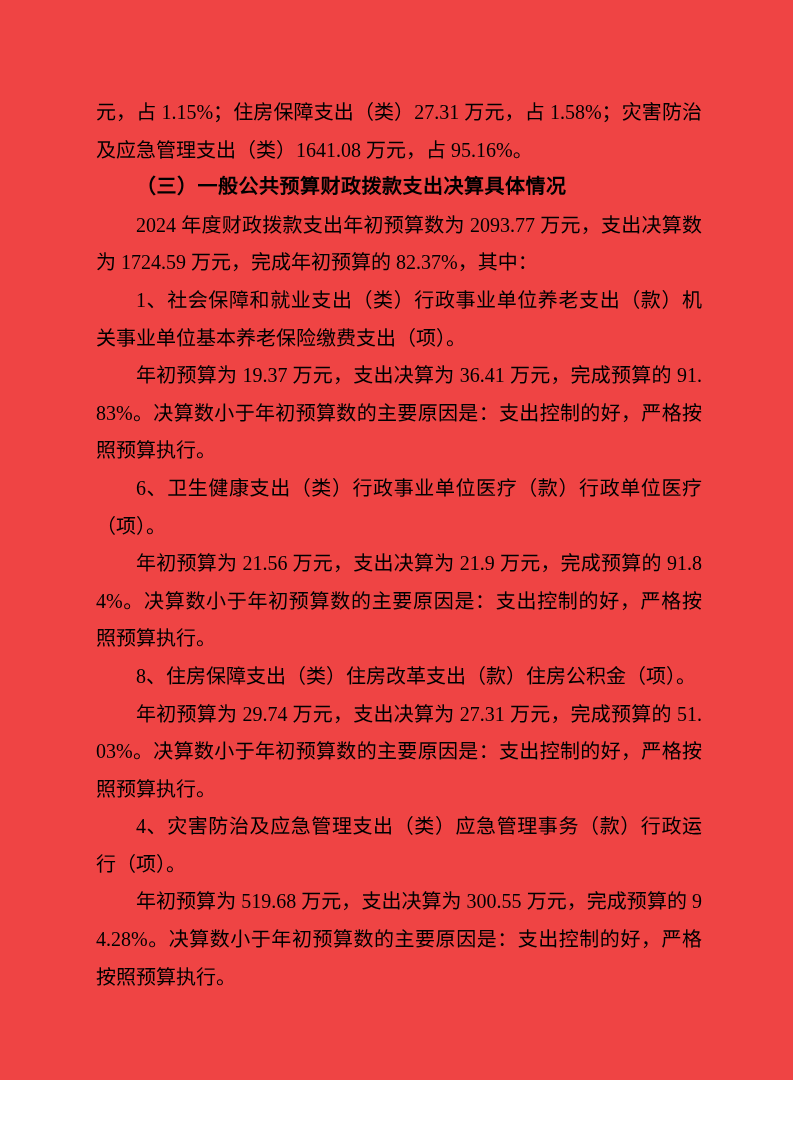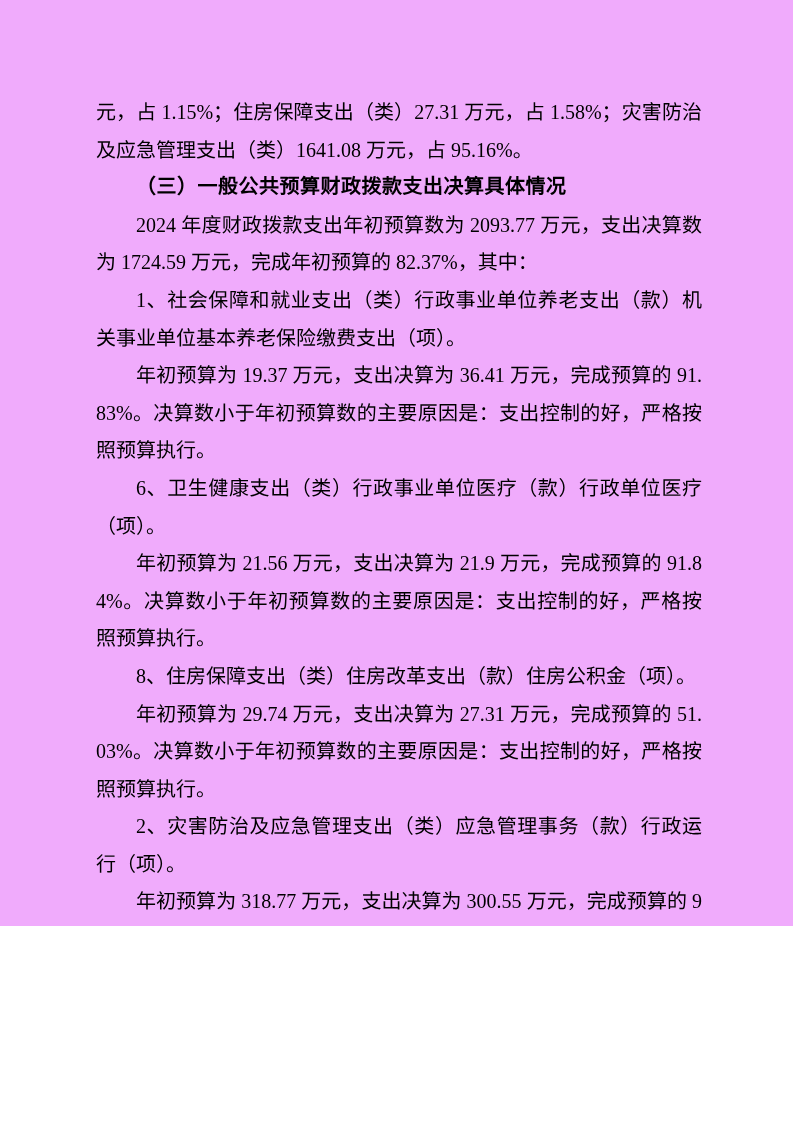--- a/index.html
+++ b/index.html
@@ -3,22 +3,22 @@
 <meta charset="utf-8">
 <style>
   html, body {
     margin: 0;
     padding: 0;
     background: #ffffff;
   }
   .page {
     position: relative;
     width: 793px;
-    height: 926px;
-    background: #f0abfc;
+    height: 1080px;
+    background: #ef4444;
     overflow: hidden;
     color: #000000;
     font-family: "Liberation Serif", "DejaVu Serif", serif;
   }
   .content {
     position: absolute;
     left: 96px;
     top: 94px;
     width: 606px;
     font-size: 20px;
@@ -48,16 +48,16 @@
   <div class="content">
       <p class=" no-indent">元，占 1.15%；住房保障支出（类）27.31 万元，占 1.58%；灾害防治及应急管理支出（类）1641.08 万元，占 95.16%。</p>
       <p class="heading">（三）一般公共预算财政拨款支出决算具体情况</p>
       <p class="">2024 年度财政拨款支出年初预算数为 2093.77 万元，支出决算数为 1724.59 万元，完成年初预算的 82.37%，其中：</p>
       <p class="">1、社会保障和就业支出（类）行政事业单位养老支出（款）机关事业单位基本养老保险缴费支出（项）。</p>
       <p class="">年初预算为 19.37 万元，支出决算为 36.41 万元，完成预算的 91.83%。决算数小于年初预算数的主要原因是：支出控制的好，严格按照预算执行。</p>
       <p class="">6、卫生健康支出（类）行政事业单位医疗（款）行政单位医疗（项）。</p>
       <p class="">年初预算为 21.56 万元，支出决算为 21.9 万元，完成预算的 91.84%。决算数小于年初预算数的主要原因是：支出控制的好，严格按照预算执行。</p>
       <p class="">8、住房保障支出（类）住房改革支出（款）住房公积金（项）。</p>
       <p class="">年初预算为 29.74 万元，支出决算为 27.31 万元，完成预算的 51.03%。决算数小于年初预算数的主要原因是：支出控制的好，严格按照预算执行。</p>
-      <p class="">2、灾害防治及应急管理支出（类）应急管理事务（款）行政运行（项）。</p>
-      <p class="">年初预算为 318.77 万元，支出决算为 300.55 万元，完成预算的 94.28%。决算数小于年初预算数的主要原因是：支出控制的好，严格按照预算执行。</p>
+      <p class="">4、灾害防治及应急管理支出（类）应急管理事务（款）行政运行（项）。</p>
+      <p class="">年初预算为 519.68 万元，支出决算为 300.55 万元，完成预算的 94.28%。决算数小于年初预算数的主要原因是：支出控制的好，严格按照预算执行。</p>
     </div>
 </div>
 
 </body></html>

